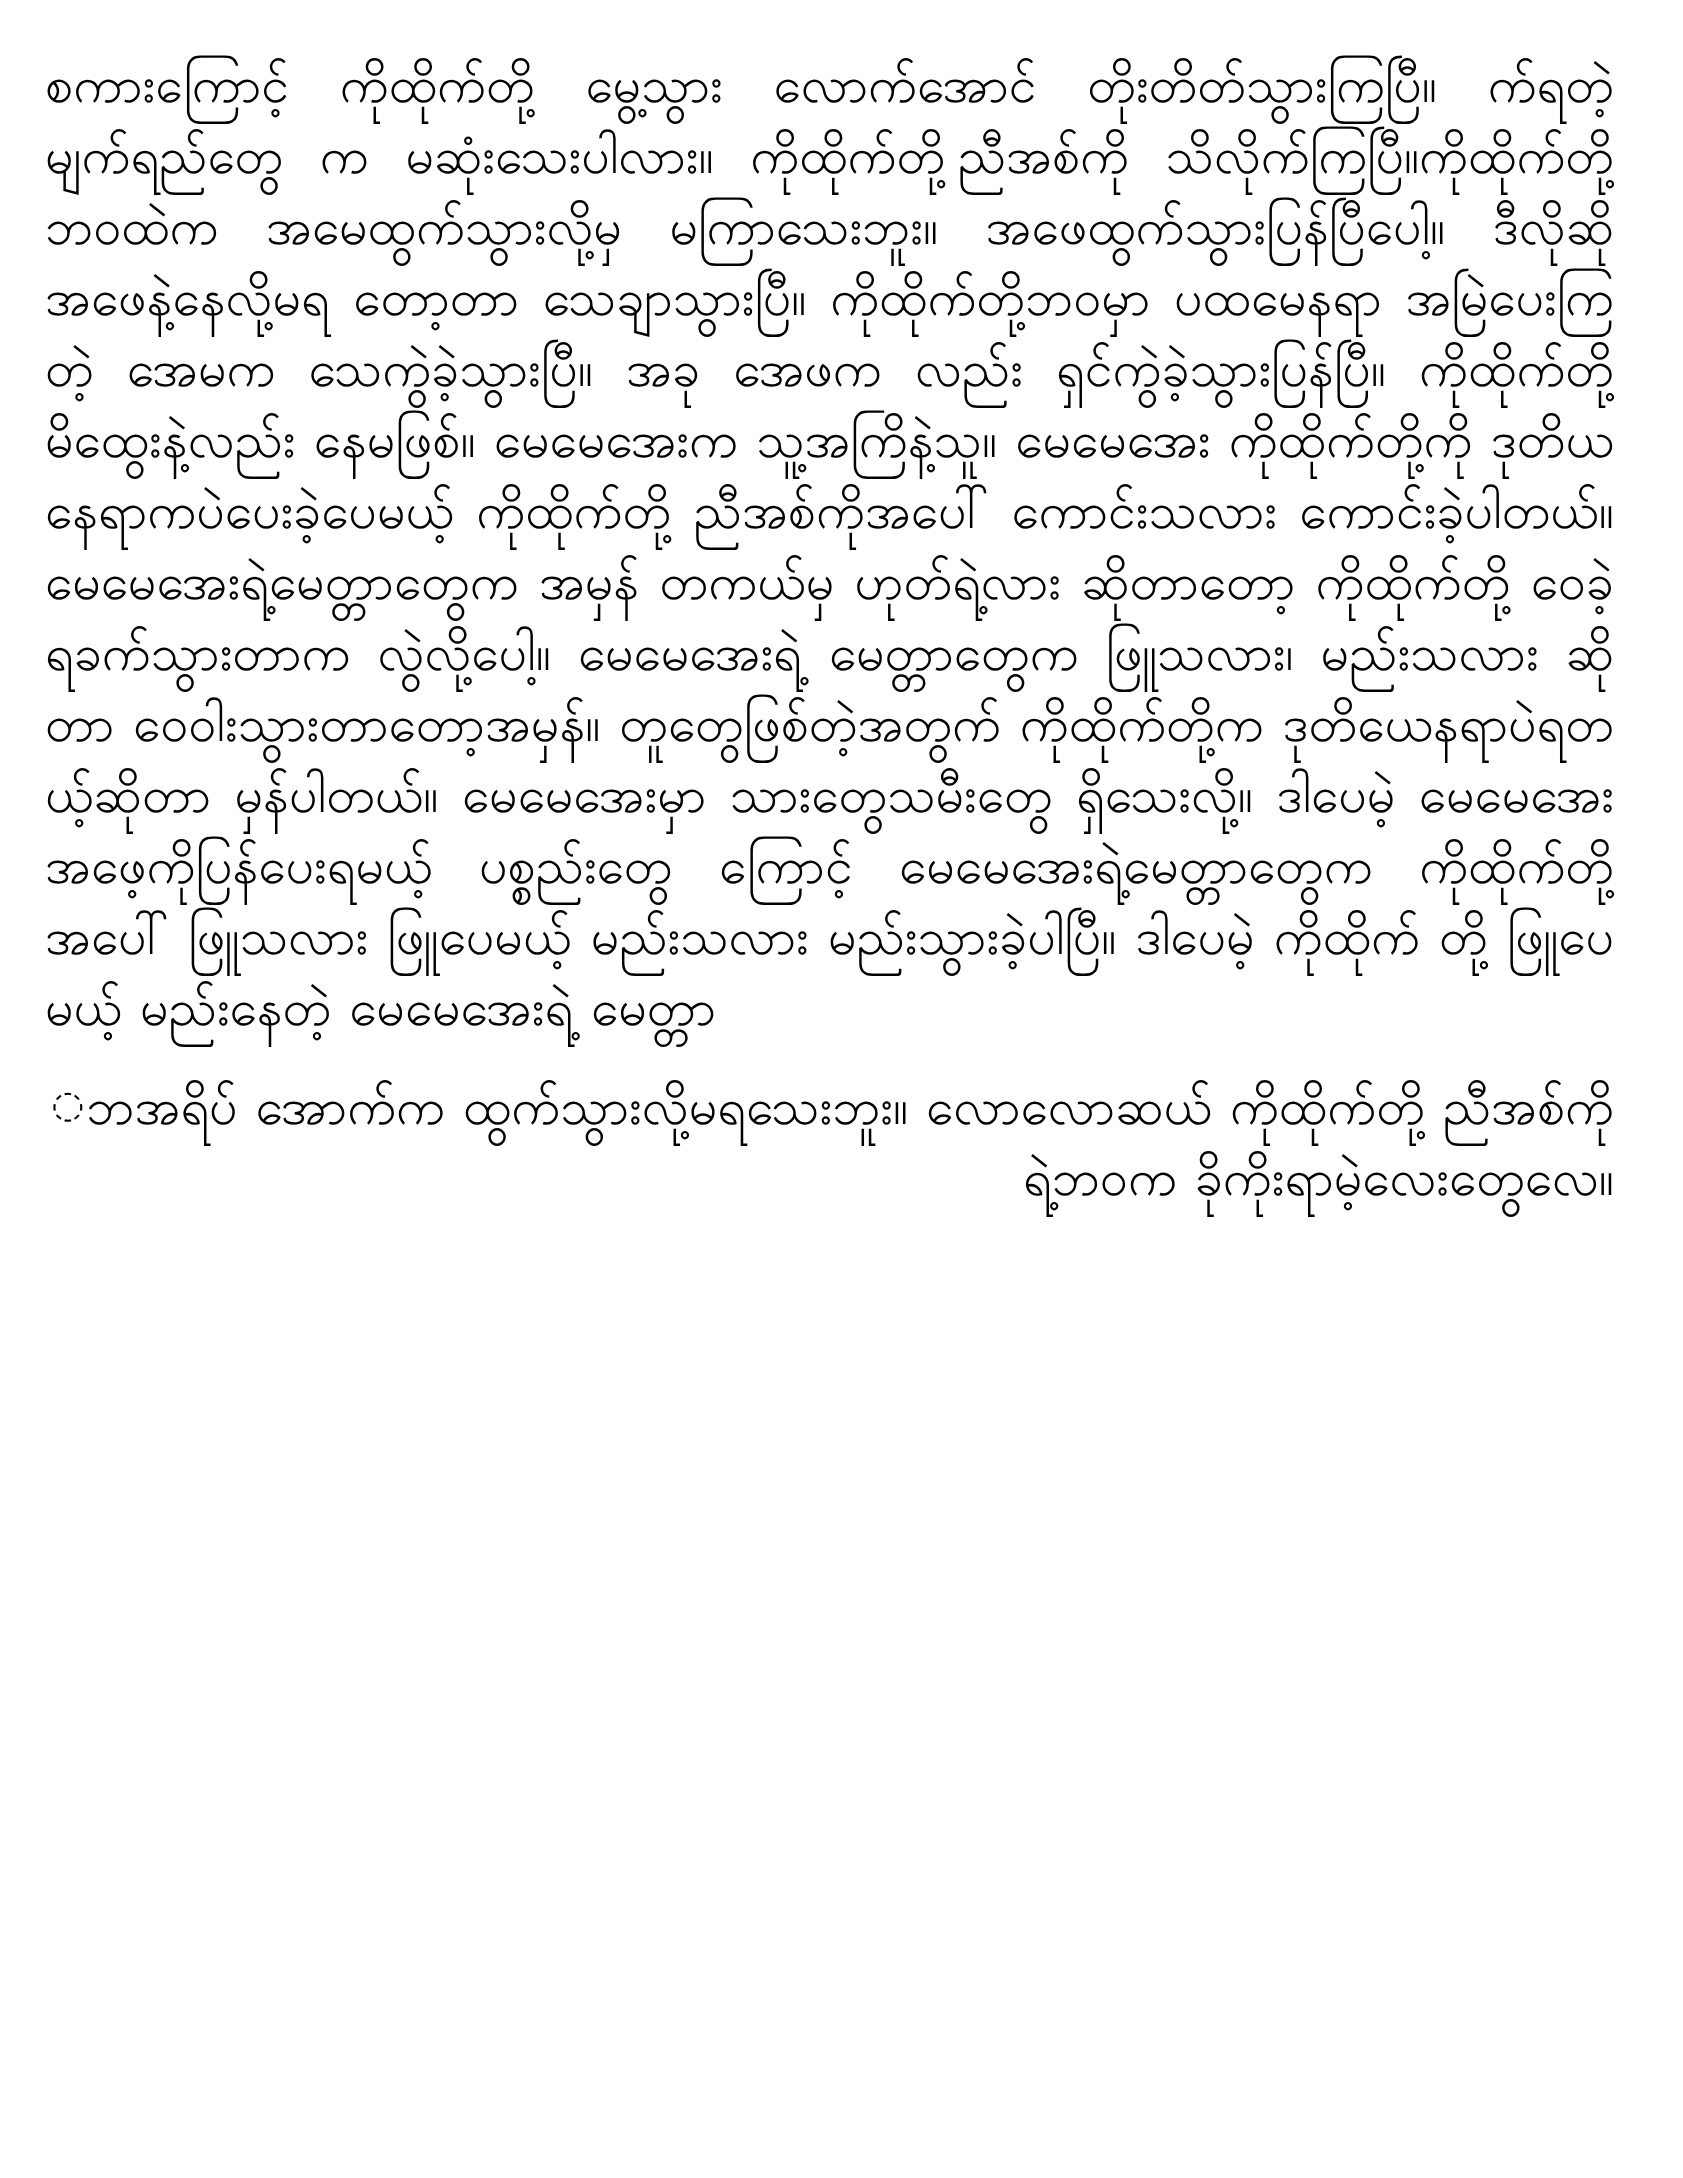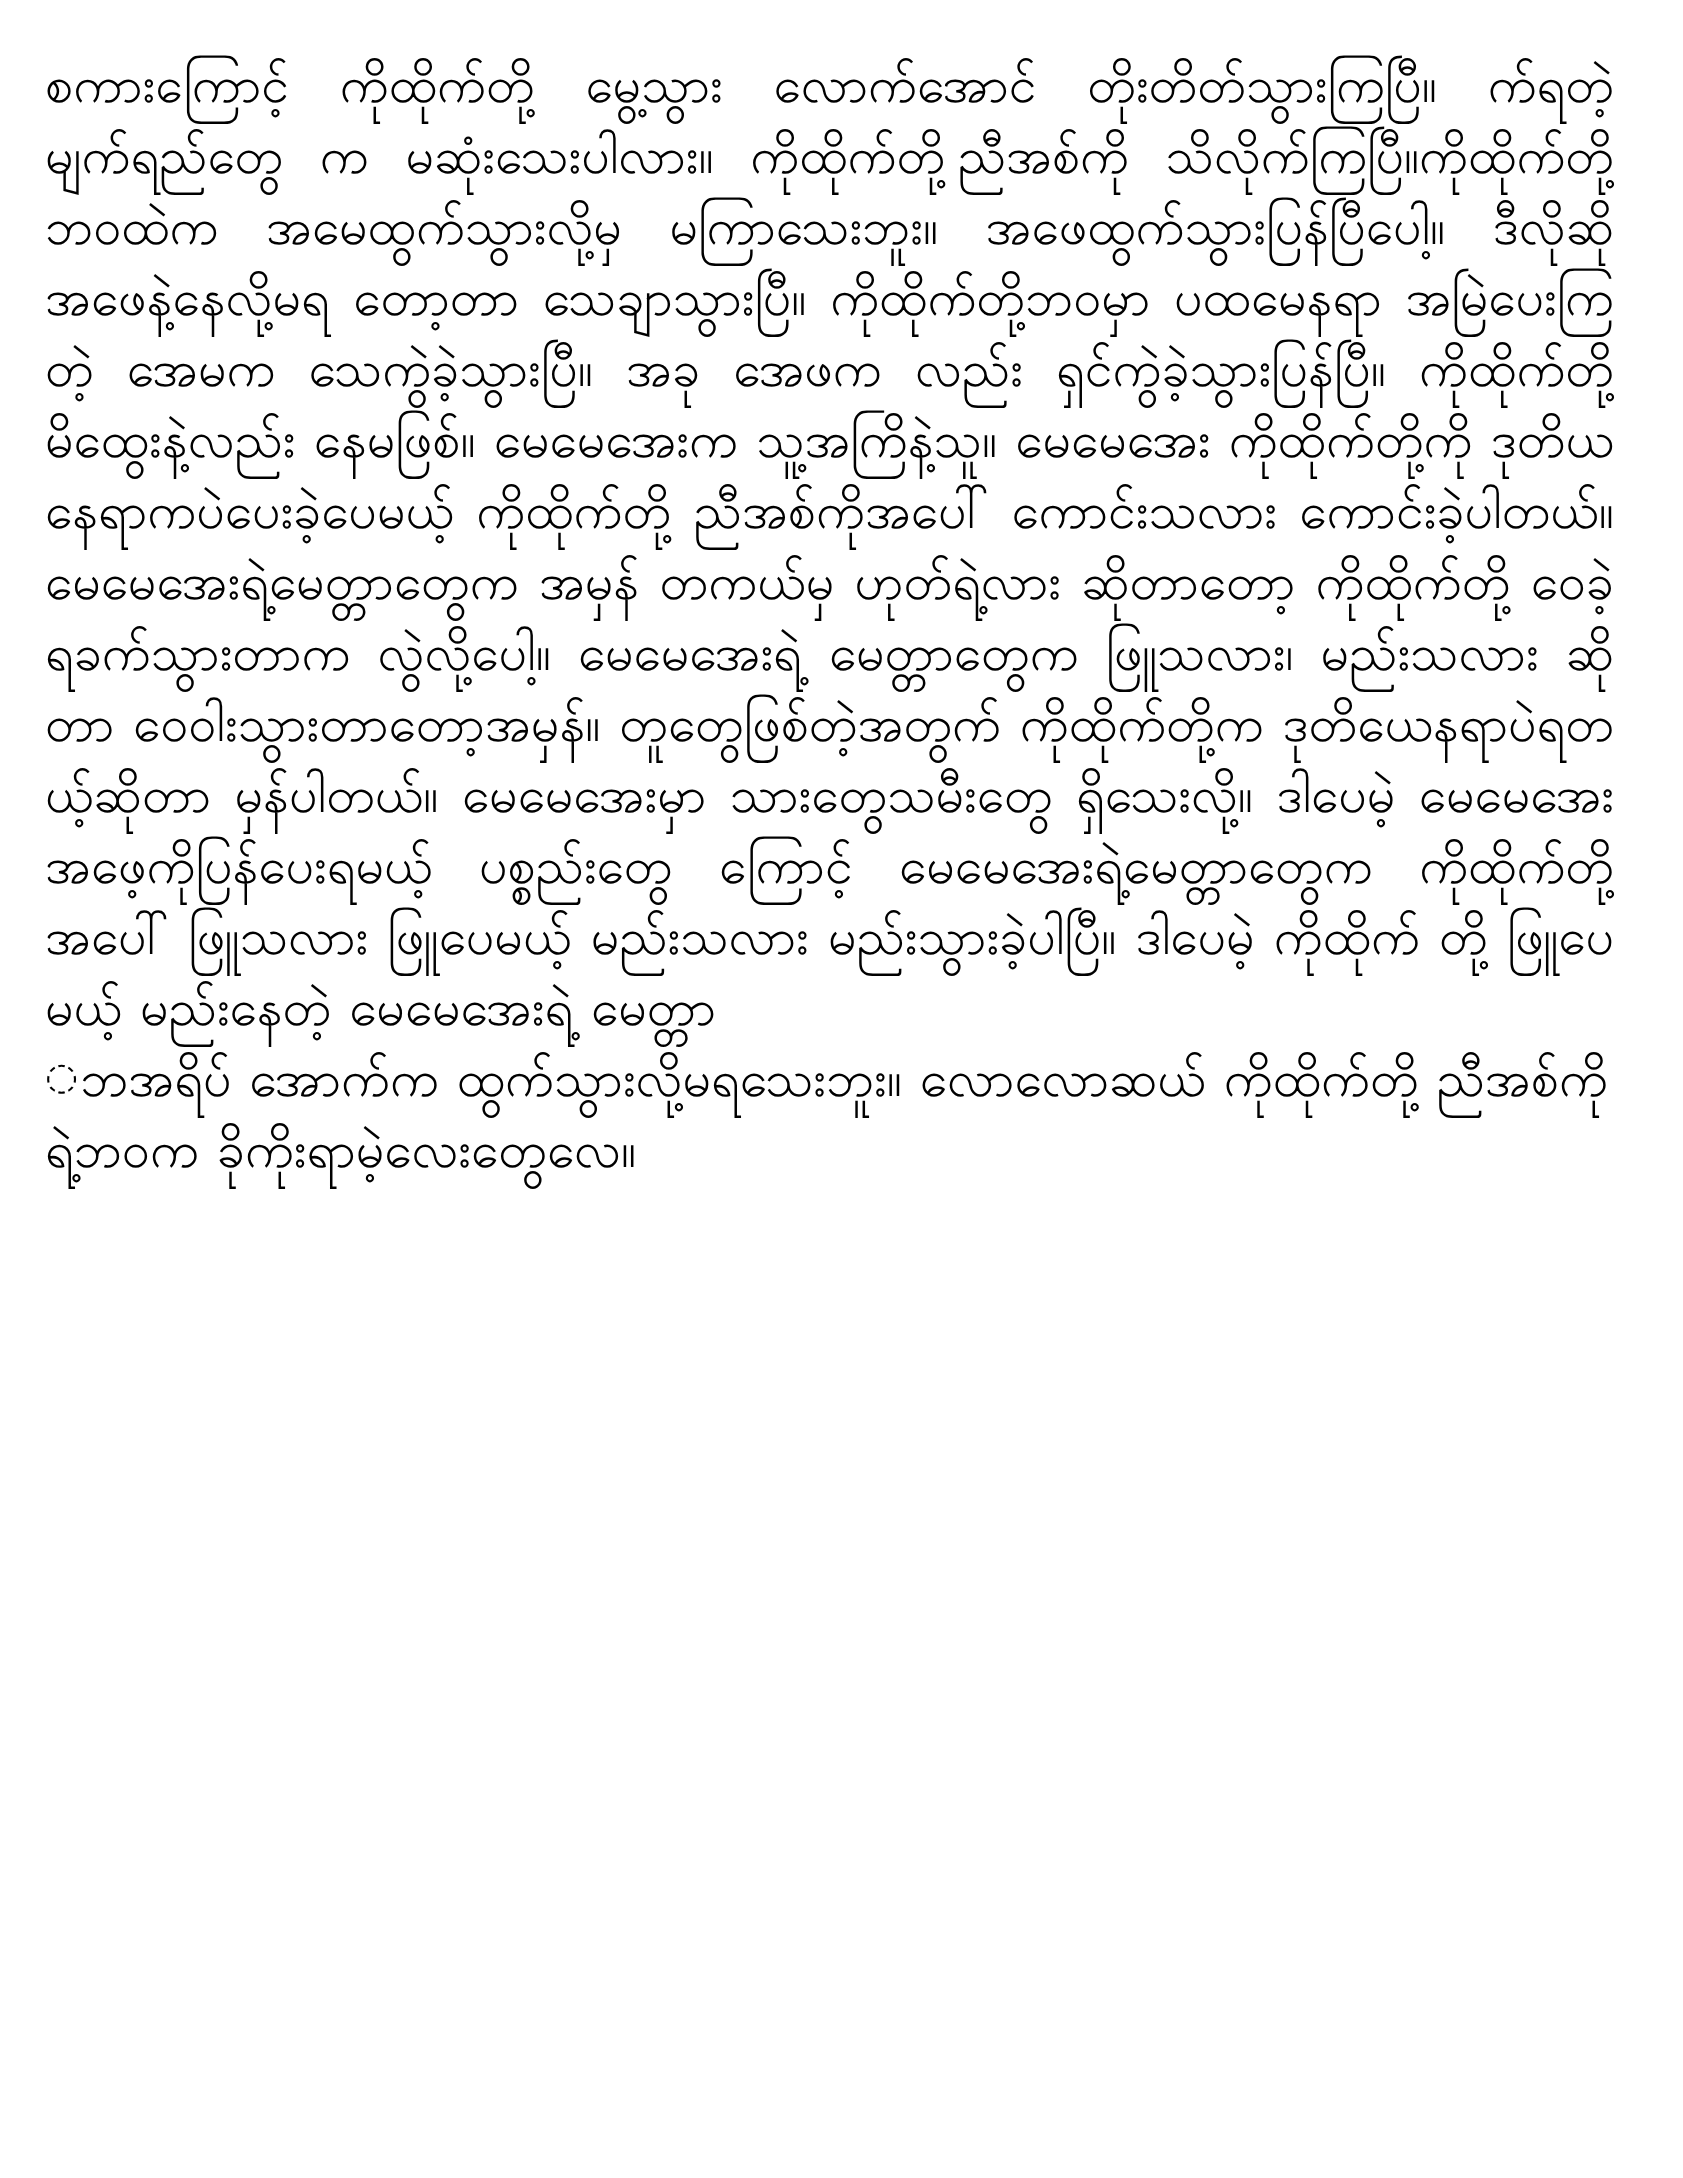--- a/index.html
+++ b/index.html
@@ -30,21 +30,22 @@
     letter-spacing: 0px;
   }
   .para {
     margin: 0;
     padding: 0;
   }
   .para + .para {
     margin-top: 0;
   }
   .para.last {
-    text-align: left;
+    text-align: right;
+    margin-top: 28px;
   }
   .bullet-glyph {
     display: inline-block;
     font-size: 38px;
     vertical-align: 0.18em;
     margin-right: 2px;
   }
 </style>
 </head>
 <body>

